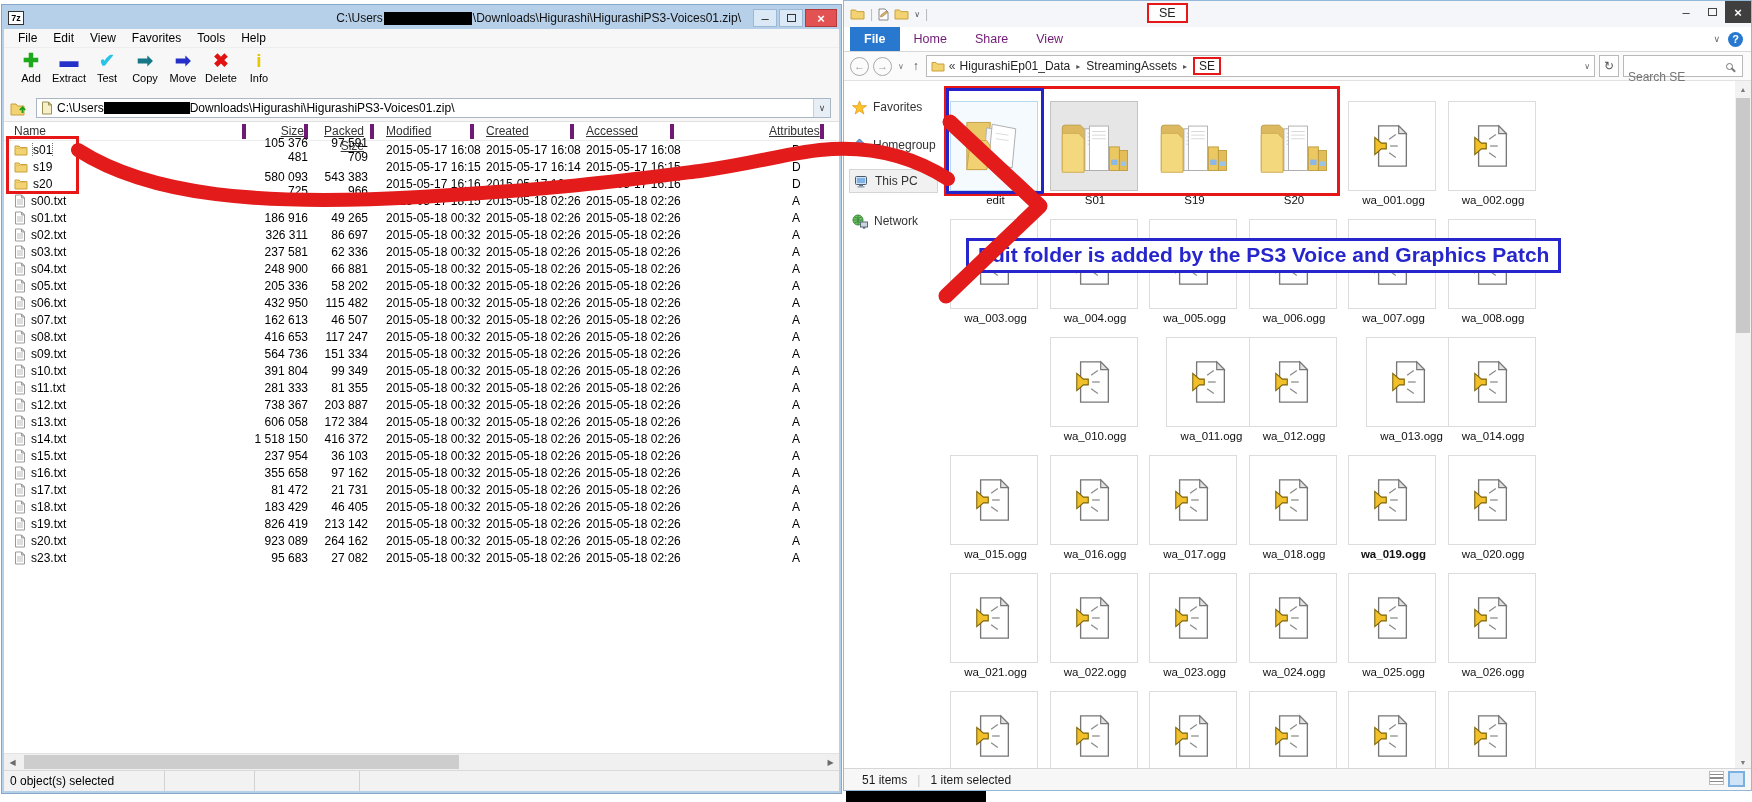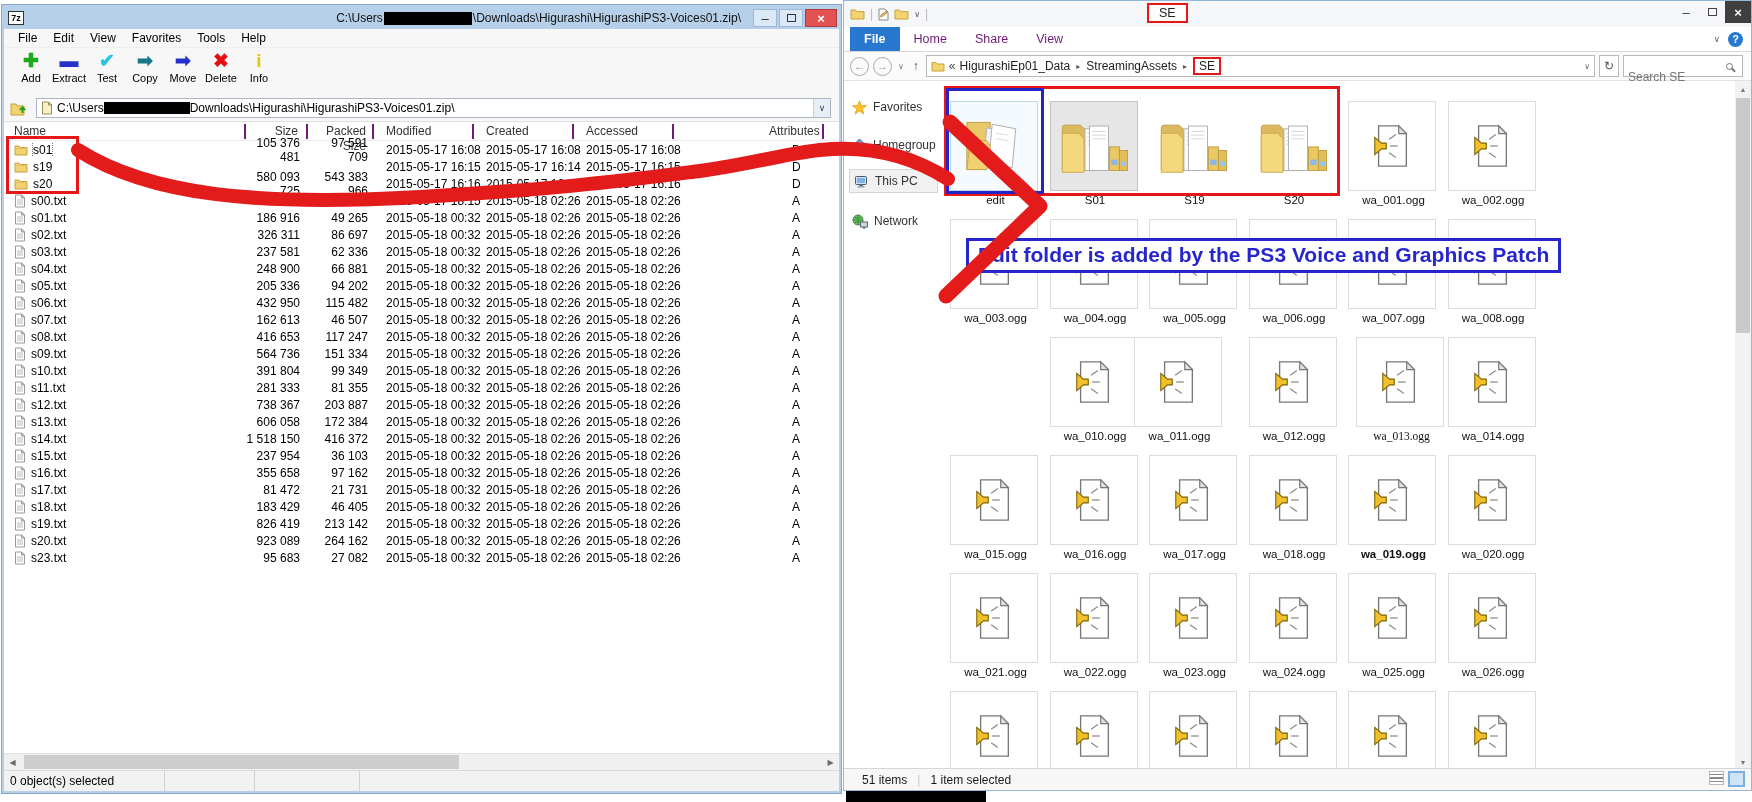--- a/index.html
+++ b/index.html
@@ -30,26 +30,26 @@
   .zaddr { height:26px; display:flex; align-items:center; background:#f7f7f7; padding:0 8px 0 6px; flex:none; }
   .zupicon { width:22px; margin-right:4px; display:flex; }
   .zcombo { flex:1; height:20px; background:#fff; border:1px solid #aab6c3; display:flex; align-items:center; padding-left:4px; }
   .zarcicon { margin-right:4px; display:flex; }
   .zpath { font-size:12px; white-space:nowrap; display:flex; align-items:center; }
   .censor-inline2 { display:inline-block; width:86px; height:12px; background:#000; vertical-align:middle; }
   .zcaret { margin-left:auto; width:17px; height:18px; background:#e8eef5; border-left:1px solid #c5d0da;
             font-size:9px; color:#444; display:flex; align-items:center; justify-content:center; }
   .zlist { flex:1; background:#fff; overflow:hidden; border-top:1px solid #e0e0e0; }
   .zheader { height:19px; display:flex; align-items:center; background:#fff; border-bottom:1px solid #ececec; color:#333; font-size:12px; }
-  .zheader > span { border-right:2px solid #701a75; height:15px; line-height:15px; }
+  .zheader > span { border-right:4px solid #701a75; height:15px; line-height:15px;text-decoration:underline; }
   .zrow { height:17px; display:flex; align-items:center; font-size:12px; }
   .c-name { width:242px; padding-left:10px; display:flex; align-items:center; overflow:hidden; white-space:nowrap; }
   .zficon { display:inline-flex; margin-right:5px; flex:none; }
   .zname.sel { outline:1px dotted #777; }
-  .c-size   { width:62px;  text-align:right; padding-right:8px; }
+  .c-size   { width:62px;  text-align:right; }
   .c-packed { width:66px;  text-align:right; padding-right:6px; }
   .c-mod, .c-cre, .c-acc { width:100px; padding-left:12px; white-space:nowrap; }
   .c-attr { width:150px; padding-left:118px; }
   .zheader .c-attr { padding-left:95px; }
   .zhscroll { height:17px; background:#f0f0f0; flex:none; position:relative; border-top:1px solid #e3e3e3; }
   .zsbtn { position:absolute; top:0; width:17px; height:16px; font-size:8px; color:#6a6a6a;
            display:flex; align-items:center; justify-content:center; }
   .zsbtn.left{ left:0; } .zsbtn.right{ right:0; }
   .zthumb { position:absolute; left:20px; top:1px; width:435px; height:14px; background:#cdcdcd; }
   .zstatus { height:21px; background:#f2f2f2; border-top:1px solid #d9d9d9; display:flex; align-items:center; font-size:12px; flex:none; }
@@ -390,21 +390,21 @@
                   <g stroke="#bbb">
                     <line x1="3" y1="6" x2="9" y2="6"></line>
                     <line x1="3" y1="8" x2="9" y2="8"></line>
                     <line x1="3" y1="10" x2="9" y2="10"></line>
                   </g>
                 </svg>
               </span>
               <span class="zname">s05.txt</span>
             </span>
             <span class="c-size">205 336</span>
-            <span class="c-packed">94 202</span>
+            <span class="c-packed">58 202</span>
             <span class="c-mod">2015-05-18 00:32</span>
             <span class="c-cre">2015-05-18 02:26</span>
             <span class="c-acc">2015-05-18 02:26</span>
             <span class="c-attr">A</span>
           </div>
           <div class="zrow">
             <span class="c-name">
               <span class="zficon">
                 <svg width="12" height="14" viewBox="0 0 12 14">
                   <path d="M1.5 1 h6 l3 3 v9 h-9 z" fill="#fff" stroke="#999"></path>
@@ -1083,21 +1083,21 @@
               <polygon points="5,14 5,32 12,26 17,26 17,20 12,20" fill="#f2c02a" stroke="#7a6000" stroke-width="1.1"></polygon>
               <g stroke="#8a8a8a" stroke-width="1.3">
                 <line x1="20" y1="16" x2="27" y2="11"></line>
                 <line x1="21" y1="23" x2="29" y2="23"></line>
                 <line x1="20" y1="30" x2="27" y2="35"></line>
               </g>
             </svg>
           </div>
           <div class="glabel">wa_010.ogg</div>
         </div>
-        <div class="gitem" style="left: 188px; top: 256px;">
+        <div class="gitem" style="left: 220px; top: 256px;">
           <div class="gbox">
             <svg viewBox="0 0 46 46" width="44" height="44">
               <path d="M9 2 h21 l8 8 v34 h-29 z" fill="#fefefe" stroke="#777" stroke-width="1.4"></path>
               <path d="M30 2 l8 8 h-8 z" fill="#e2e2e2" stroke="#777" stroke-width="1.2"></path>
               <polygon points="5,14 5,32 12,26 17,26 17,20 12,20" fill="#f2c02a" stroke="#7a6000" stroke-width="1.1"></polygon>
               <g stroke="#8a8a8a" stroke-width="1.3">
                 <line x1="20" y1="16" x2="27" y2="11"></line>
                 <line x1="21" y1="23" x2="29" y2="23"></line>
                 <line x1="20" y1="30" x2="27" y2="35"></line>
               </g>
@@ -1113,21 +1113,21 @@
               <polygon points="5,14 5,32 12,26 17,26 17,20 12,20" fill="#f2c02a" stroke="#7a6000" stroke-width="1.1"></polygon>
               <g stroke="#8a8a8a" stroke-width="1.3">
                 <line x1="20" y1="16" x2="27" y2="11"></line>
                 <line x1="21" y1="23" x2="29" y2="23"></line>
                 <line x1="20" y1="30" x2="27" y2="35"></line>
               </g>
             </svg>
           </div>
           <div class="glabel">wa_012.ogg</div>
         </div>
-        <div class="gitem" style="left: 410px; top: 256px; font-family: Liberation Serif, serif;">
+        <div class="gitem" style="left: 420px; top: 256px;">
           <div class="gbox">
             <svg viewBox="0 0 46 46" width="44" height="44">
               <path d="M9 2 h21 l8 8 v34 h-29 z" fill="#fefefe" stroke="#777" stroke-width="1.4"></path>
               <path d="M30 2 l8 8 h-8 z" fill="#e2e2e2" stroke="#777" stroke-width="1.2"></path>
               <polygon points="5,14 5,32 12,26 17,26 17,20 12,20" fill="#f2c02a" stroke="#7a6000" stroke-width="1.1"></polygon>
               <g stroke="#8a8a8a" stroke-width="1.3">
                 <line x1="20" y1="16" x2="27" y2="11"></line>
                 <line x1="21" y1="23" x2="29" y2="23"></line>
                 <line x1="20" y1="30" x2="27" y2="35"></line>
               </g>

